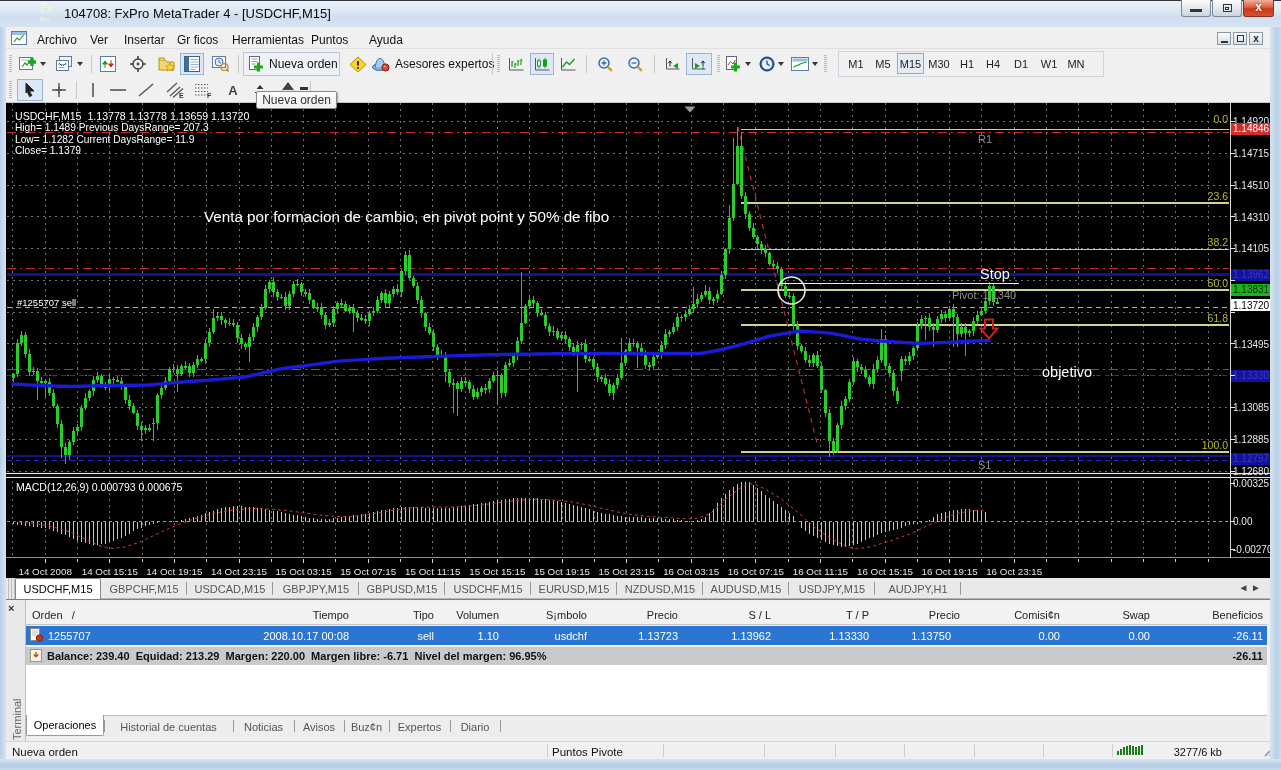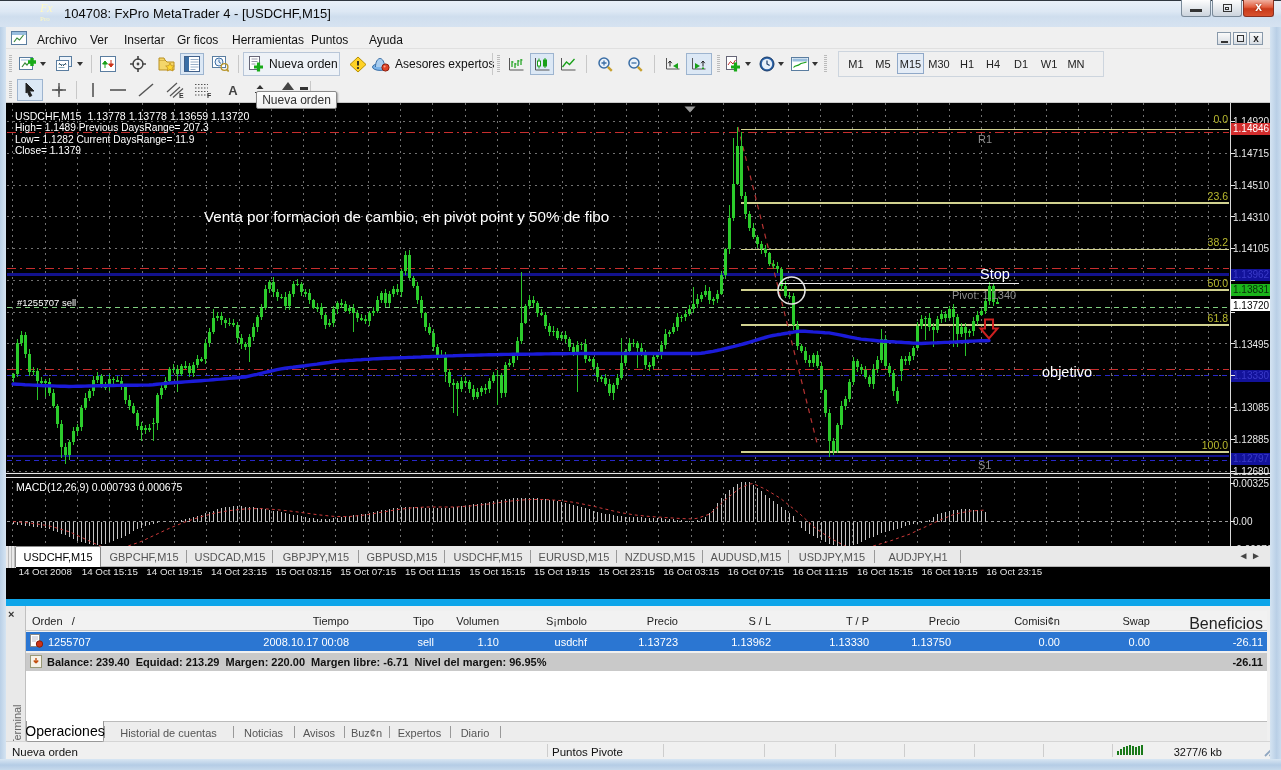--- a/index.html
+++ b/index.html
@@ -359,21 +359,21 @@
 <text x="626.6" y="471.5" font-family="&quot;Liberation Sans&quot;,sans-serif" font-size="9.8" text-anchor="middle" fill="#e4e4e4">15 Oct 23:15</text>
 <text x="691.2" y="471.5" font-family="&quot;Liberation Sans&quot;,sans-serif" font-size="9.8" text-anchor="middle" fill="#e4e4e4">16 Oct 03:15</text>
 <text x="755.8" y="471.5" font-family="&quot;Liberation Sans&quot;,sans-serif" font-size="9.8" text-anchor="middle" fill="#e4e4e4">16 Oct 07:15</text>
 <text x="820.4" y="471.5" font-family="&quot;Liberation Sans&quot;,sans-serif" font-size="9.8" text-anchor="middle" fill="#e4e4e4">16 Oct 11:15</text>
 <text x="885.0" y="471.5" font-family="&quot;Liberation Sans&quot;,sans-serif" font-size="9.8" text-anchor="middle" fill="#e4e4e4">16 Oct 15:15</text>
 <text x="949.5999999999999" y="471.5" font-family="&quot;Liberation Sans&quot;,sans-serif" font-size="9.8" text-anchor="middle" fill="#e4e4e4">16 Oct 19:15</text>
 <text x="1014.1999999999999" y="471.5" font-family="&quot;Liberation Sans&quot;,sans-serif" font-size="9.8" text-anchor="middle" fill="#e4e4e4">16 Oct 23:15</text>
 <path d="M45.2 456v4 M109.8 456v4 M174.4 456v4 M239.0 456v4 M303.6 456v4 M368.2 456v4 M432.8 456v4 M497.4 456v4 M562.0 456v4 M626.6 456v4 M691.2 456v4 M755.8 456v4 M820.4 456v4 M885.0 456v4 M949.6 456v4 M1014.2 456v4 M45.2 456v2.5 M77.5 456v2.5 M109.8 456v2.5 M142.1 456v2.5 M174.4 456v2.5 M206.7 456v2.5 M239.0 456v2.5 M271.3 456v2.5 M303.6 456v2.5 M335.9 456v2.5 M368.2 456v2.5 M400.5 456v2.5 M432.8 456v2.5 M465.1 456v2.5 M497.4 456v2.5 M529.7 456v2.5 M562.0 456v2.5 M594.3 456v2.5 M626.6 456v2.5 M658.9 456v2.5 M691.2 456v2.5 M723.5 456v2.5 M755.8 456v2.5 M788.1 456v2.5 M820.4 456v2.5 M852.7 456v2.5 M885.0 456v2.5 M917.3 456v2.5 M949.6 456v2.5 M981.9 456v2.5 M1014.2 456v2.5 M1046.5 456v2.5 M1078.8 456v2.5 M1111.1 456v2.5 M1143.4 456v2.5 M1175.7 456v2.5 M1208.0 456v2.5" stroke="#cfcfcf" stroke-width="1"></path>
 </svg>
 
-<div class="abs" style="left:0;top:546px;width:1281px;height:21px;background:#e9e9e9;border-bottom:1px solid #b5b5b5">
+<div class="abs" style="left:0;top:578px;width:1281px;height:21px;background:#e9e9e9;border-bottom:1px solid #b5b5b5">
 <div style="position:absolute;left:0;top:0;width:14px;height:22px;background-image:repeating-linear-gradient(90deg,#bbb 0,#bbb 1px,#e9e9e9 1px,#e9e9e9 3px);margin-left:2px"></div>
 <div style="position:absolute;left:15px;top:0px;width:86px;height:21px;background:#fff;border:1px solid #8a8a8a;border-bottom:none;border-radius:2px 2px 0 0;display:flex;align-items:center;justify-content:center;font-size:11px;color:#000;z-index:2">USDCHF,M15</div>
 <div style="position:absolute;left:101px;top:2px;width:86px;height:18px;display:flex;align-items:center;justify-content:center;font-size:11px;color:#555">GBPCHF,M15</div>
 <div style="position:absolute;left:100px;top:4px;width:1px;height:13px;background:#999"></div>
 <div style="position:absolute;left:187px;top:2px;width:86px;height:18px;display:flex;align-items:center;justify-content:center;font-size:11px;color:#555">USDCAD,M15</div>
 <div style="position:absolute;left:186px;top:4px;width:1px;height:13px;background:#999"></div>
 <div style="position:absolute;left:273px;top:2px;width:86px;height:18px;display:flex;align-items:center;justify-content:center;font-size:11px;color:#555">GBPJPY,M15</div>
 <div style="position:absolute;left:272px;top:4px;width:1px;height:13px;background:#999"></div>
 <div style="position:absolute;left:359px;top:2px;width:86px;height:18px;display:flex;align-items:center;justify-content:center;font-size:11px;color:#555">GBPUSD,M15</div>
 <div style="position:absolute;left:358px;top:4px;width:1px;height:13px;background:#999"></div>
@@ -386,34 +386,34 @@
 <div style="position:absolute;left:703px;top:2px;width:86px;height:18px;display:flex;align-items:center;justify-content:center;font-size:11px;color:#555">AUDUSD,M15</div>
 <div style="position:absolute;left:702px;top:4px;width:1px;height:13px;background:#999"></div>
 <div style="position:absolute;left:789px;top:2px;width:86px;height:18px;display:flex;align-items:center;justify-content:center;font-size:11px;color:#555">USDJPY,M15</div>
 <div style="position:absolute;left:788px;top:4px;width:1px;height:13px;background:#999"></div>
 <div style="position:absolute;left:875px;top:2px;width:86px;height:18px;display:flex;align-items:center;justify-content:center;font-size:11px;color:#555">AUDJPY,H1</div>
 <div style="position:absolute;left:874px;top:4px;width:1px;height:13px;background:#999"></div>
 <div style="position:absolute;left:960px;top:4px;width:1px;height:13px;background:#999"></div>
 <div style="position:absolute;right:20px;top:4px;font-size:10px;color:#444">◄ ►</div>
 </div>
 
-<div class="abs" style="left:0;top:599px;width:1281px;height:142px;background:#f0f0f0;border-top:7px solid #0ea5e9">
+<div class="abs" style="left:0;top:599px;width:1281px;height:142px;background:#f0f0f0;border-top:1px solid #0ea5e9">
 <div style="position:absolute;left:26px;top:5px;right:14px;height:20px;border-bottom:1px solid #c4c4c4;background:#f2f2f2"></div>
 <div style="position:absolute;left:32px;top:9px;font-size:11px;color:#222">Orden&nbsp;&nbsp;&nbsp;/</div>
 <div style="position:absolute;right:932px;top:9px;font-size:11px;color:#222">Tiempo</div>
 <div style="position:absolute;right:847px;top:9px;font-size:11px;color:#222">Tipo</div>
 <div style="position:absolute;right:782px;top:9px;font-size:11px;color:#222">Volumen</div>
 <div style="position:absolute;right:694px;top:9px;font-size:11px;color:#222">S¡mbolo</div>
 <div style="position:absolute;right:603px;top:9px;font-size:11px;color:#222">Precio</div>
 <div style="position:absolute;right:510px;top:9px;font-size:11px;color:#222">S / L</div>
 <div style="position:absolute;right:412px;top:9px;font-size:11px;color:#222">T / P</div>
 <div style="position:absolute;right:321px;top:9px;font-size:11px;color:#222">Precio</div>
 <div style="position:absolute;right:221px;top:9px;font-size:11px;color:#222">Comisi¢n</div>
 <div style="position:absolute;right:131px;top:9px;font-size:11px;color:#222">Swap</div>
-<div style="position:absolute;right:18px;top:9px;font-size:16px;color:#222">Beneficios</div>
+<div style="position:absolute;right:18px;top:9px;font-size:11px;color:#222">Beneficios</div>
 <div style="position:absolute;left:26px;top:26px;right:14px;height:19px;background:#2b76d2"></div>
 <svg width="13" height="14" viewBox="0 0 13 14" style="position:absolute;left:30px;top:28px" shape-rendering="auto">
       <rect x="0.5" y="0.5" width="9" height="12" fill="#fff" stroke="#888"></rect>
       <path d="M2 3h6M2 5h6M2 7h4" stroke="#aab" stroke-width="0.8"></path>
       <circle cx="9.5" cy="10" r="3.2" fill="#cc3318" stroke="#881f0c"></circle>
     </svg>
 <div style="position:absolute;left:48px;top:30px;font-size:11px;color:#fff">1255707</div>
 <div style="position:absolute;right:932px;top:30px;font-size:11px;color:#fff">2008.10.17 00:08</div>
 <div style="position:absolute;right:847px;top:30px;font-size:11px;color:#fff">sell</div>
 <div style="position:absolute;right:782px;top:30px;font-size:11px;color:#fff">1.10</div>
@@ -431,21 +431,21 @@
       <path d="M6 3v5M6 8l-2.2-2.5M6 8l2.2-2.5" stroke="#c45010" stroke-width="1.4" fill="none"></path>
     </svg>
 <div style="position:absolute;left:47px;top:50px;font-size:11px;font-weight:bold;color:#111">Balance: 239.40&nbsp; Equidad: 213.29&nbsp; Margen: 220.00&nbsp; Margen libre: -6.71&nbsp; Nivel del margen: 96.95%</div>
 <div style="position:absolute;right:18px;top:50px;font-size:11px;font-weight:bold;color:#111">-26.11</div>
 <div style="position:absolute;left:26px;top:65px;right:14px;height:50px;background:#fff"></div>
 <div style="position:absolute;left:0px;top:0px;width:25px;height:142px;background:#e9e9e9"></div>
 <div style="position:absolute;left:25px;top:0px;width:1px;height:142px;background:#c0c0c0"></div>
 <div style="position:absolute;left:8px;top:3px;width:12px;height:12px;font-size:11px;color:#333;font-weight:bold;line-height:11px">×</div>
 <div style="position:absolute;left:11px;top:140px;font-size:11px;color:#666;transform:rotate(-90deg);transform-origin:0 0;white-space:nowrap">Terminal</div>
 <div style="position:absolute;left:26px;top:115px;right:14px;height:24px;background:#ededed;border-top:1px solid #bbb"></div>
-<div style="position:absolute;left:26px;top:115px;width:78px;height:21px;background:#fff;border:1px solid #999;border-top:none;border-radius:0 0 2px 2px;display:flex;align-items:center;justify-content:center;font-size:14px;color:#000;z-index:2">Operaciones</div>
+<div style="position:absolute;left:26px;top:115px;width:78px;height:21px;background:#fff;border:1px solid #999;border-top:none;border-radius:0 0 2px 2px;display:flex;align-items:center;justify-content:center;font-size:11px;color:#000;z-index:2">Operaciones</div>
 <div style="position:absolute;left:104px;top:120px;width:1px;height:12px;background:#999"></div>
 <div style="position:absolute;left:108px;top:118px;width:121px;height:17px;display:flex;align-items:center;justify-content:center;font-size:11px;color:#555">Historial de cuentas</div>
 <div style="position:absolute;left:233px;top:120px;width:1px;height:12px;background:#999"></div>
 <div style="position:absolute;left:237px;top:118px;width:53px;height:17px;display:flex;align-items:center;justify-content:center;font-size:11px;color:#555">Noticias</div>
 <div style="position:absolute;left:294px;top:120px;width:1px;height:12px;background:#999"></div>
 <div style="position:absolute;left:298px;top:118px;width:42px;height:17px;display:flex;align-items:center;justify-content:center;font-size:11px;color:#555">Avisos</div>
 <div style="position:absolute;left:344px;top:120px;width:1px;height:12px;background:#999"></div>
 <div style="position:absolute;left:348px;top:118px;width:37px;height:17px;display:flex;align-items:center;justify-content:center;font-size:11px;color:#555">Buz¢n</div>
 <div style="position:absolute;left:389px;top:120px;width:1px;height:12px;background:#999"></div>
 <div style="position:absolute;left:393px;top:118px;width:53px;height:17px;display:flex;align-items:center;justify-content:center;font-size:11px;color:#555">Expertos</div>

